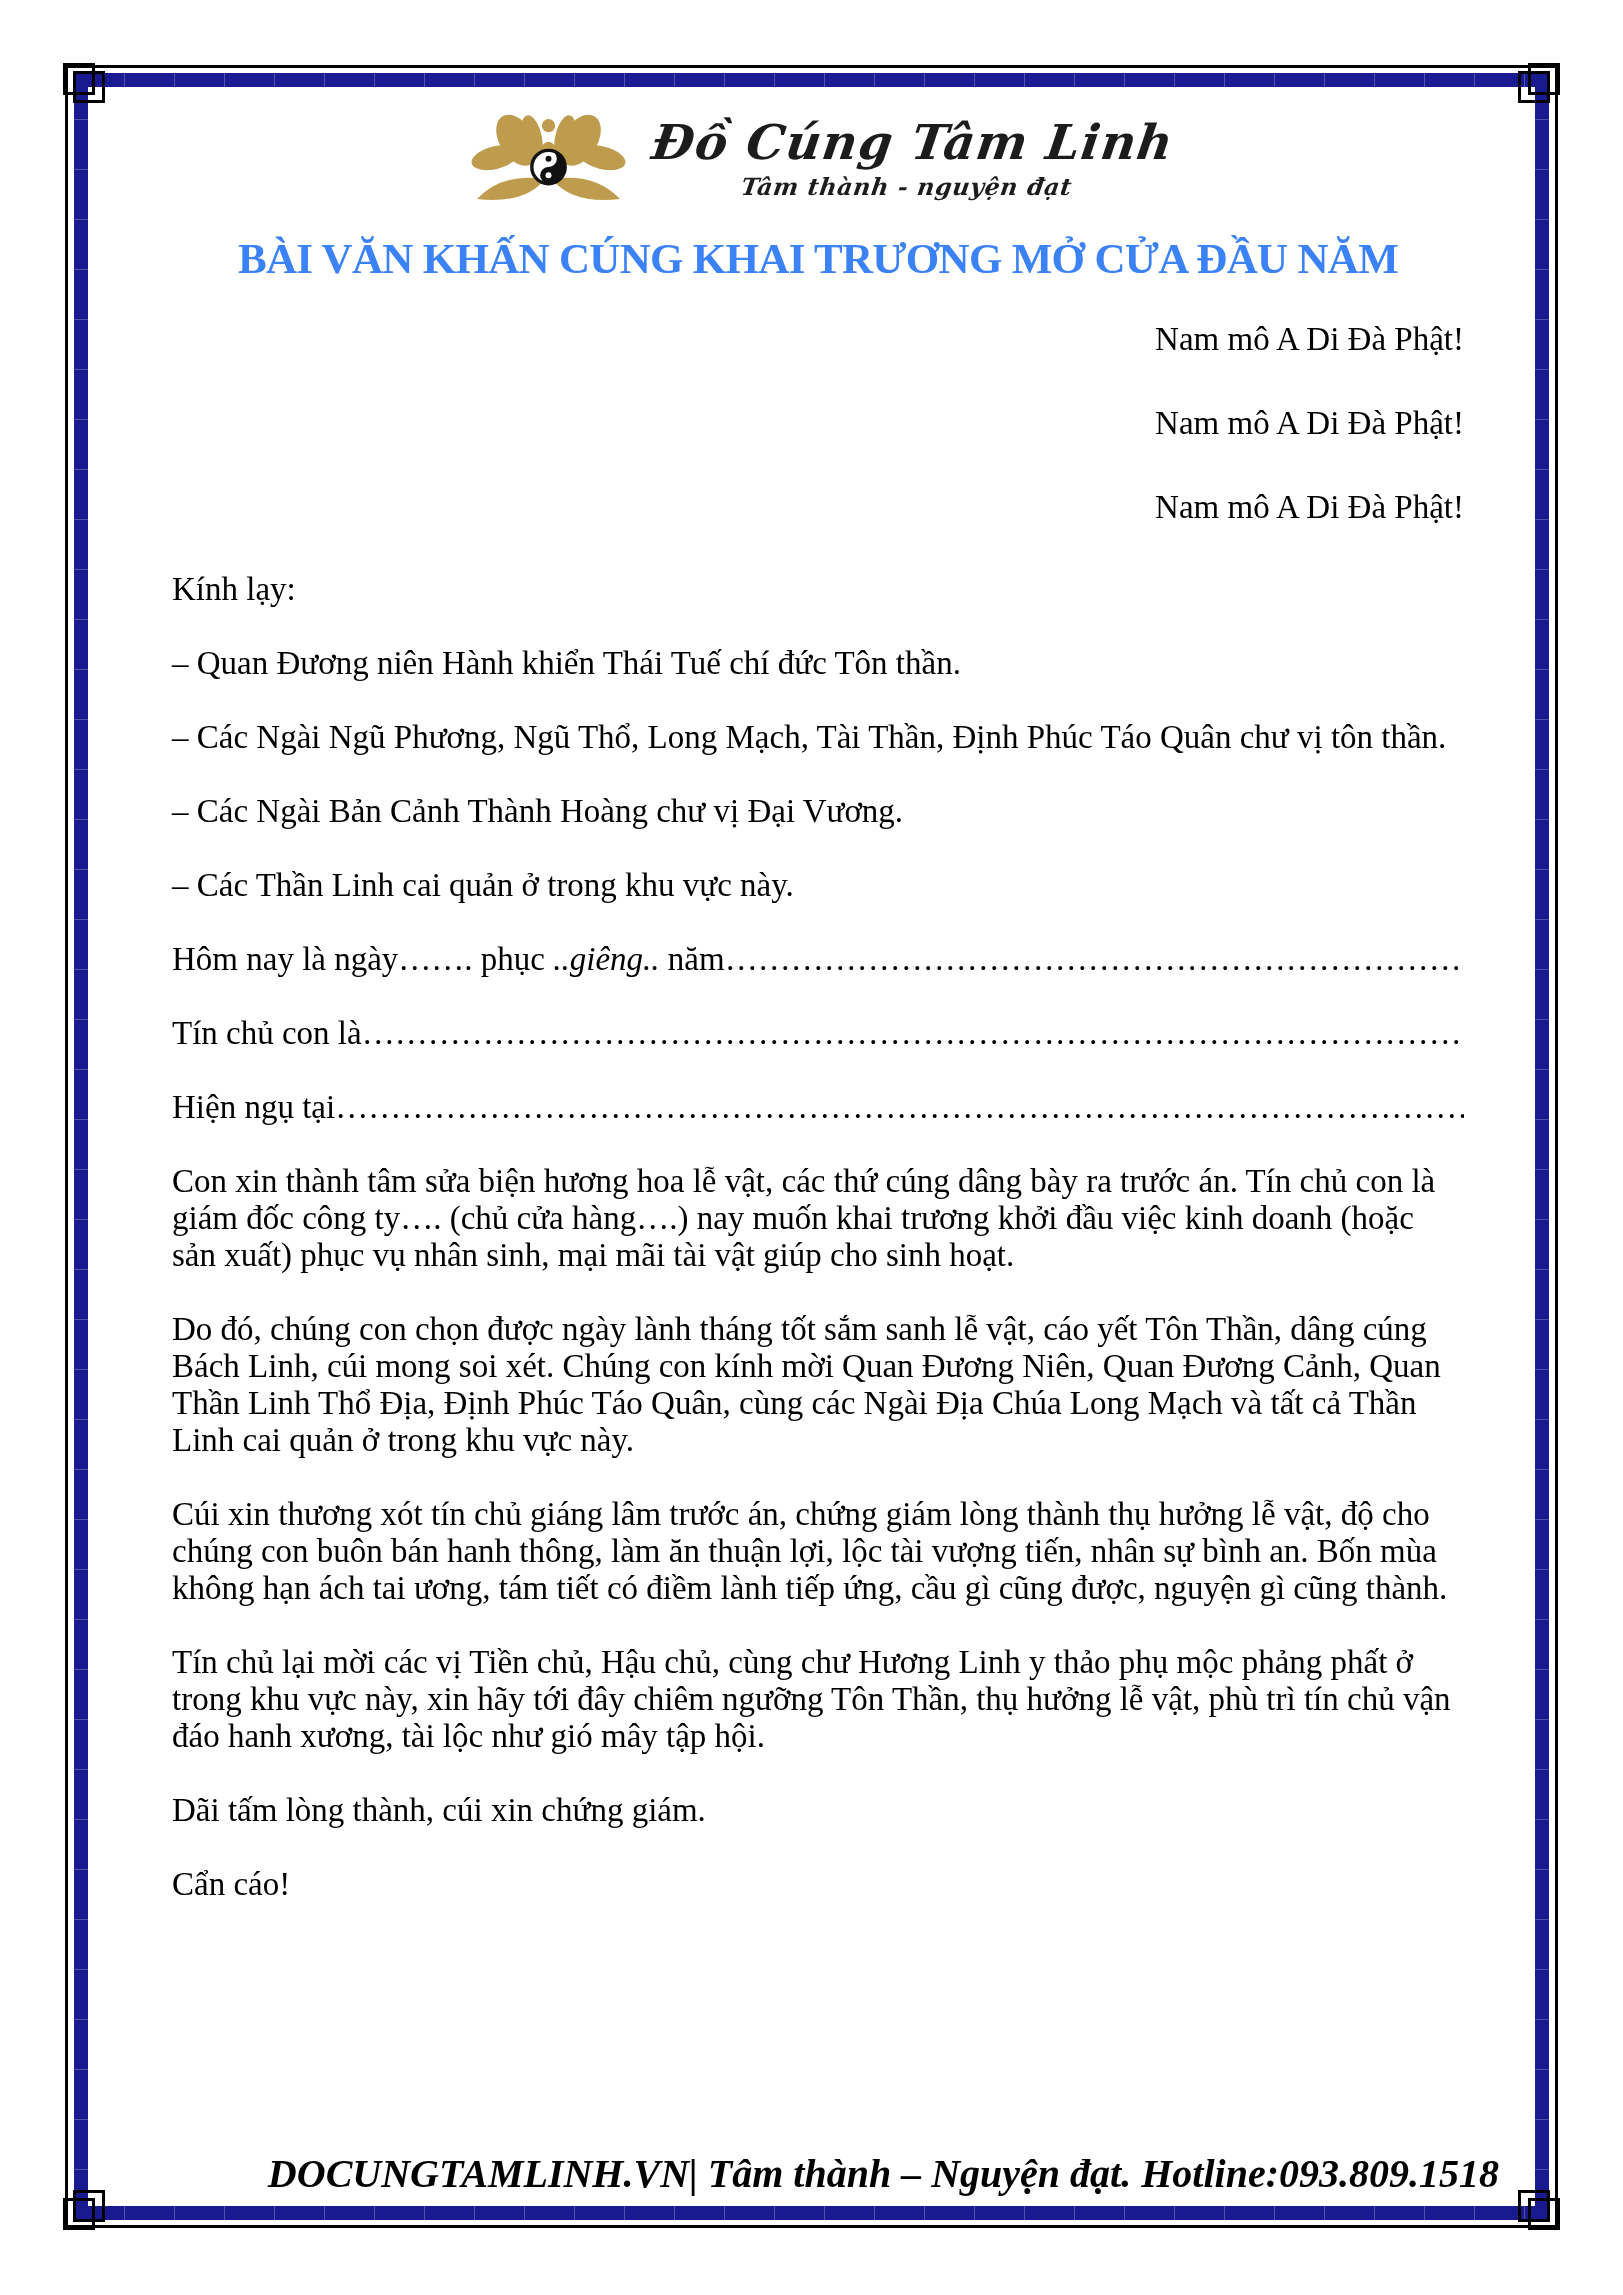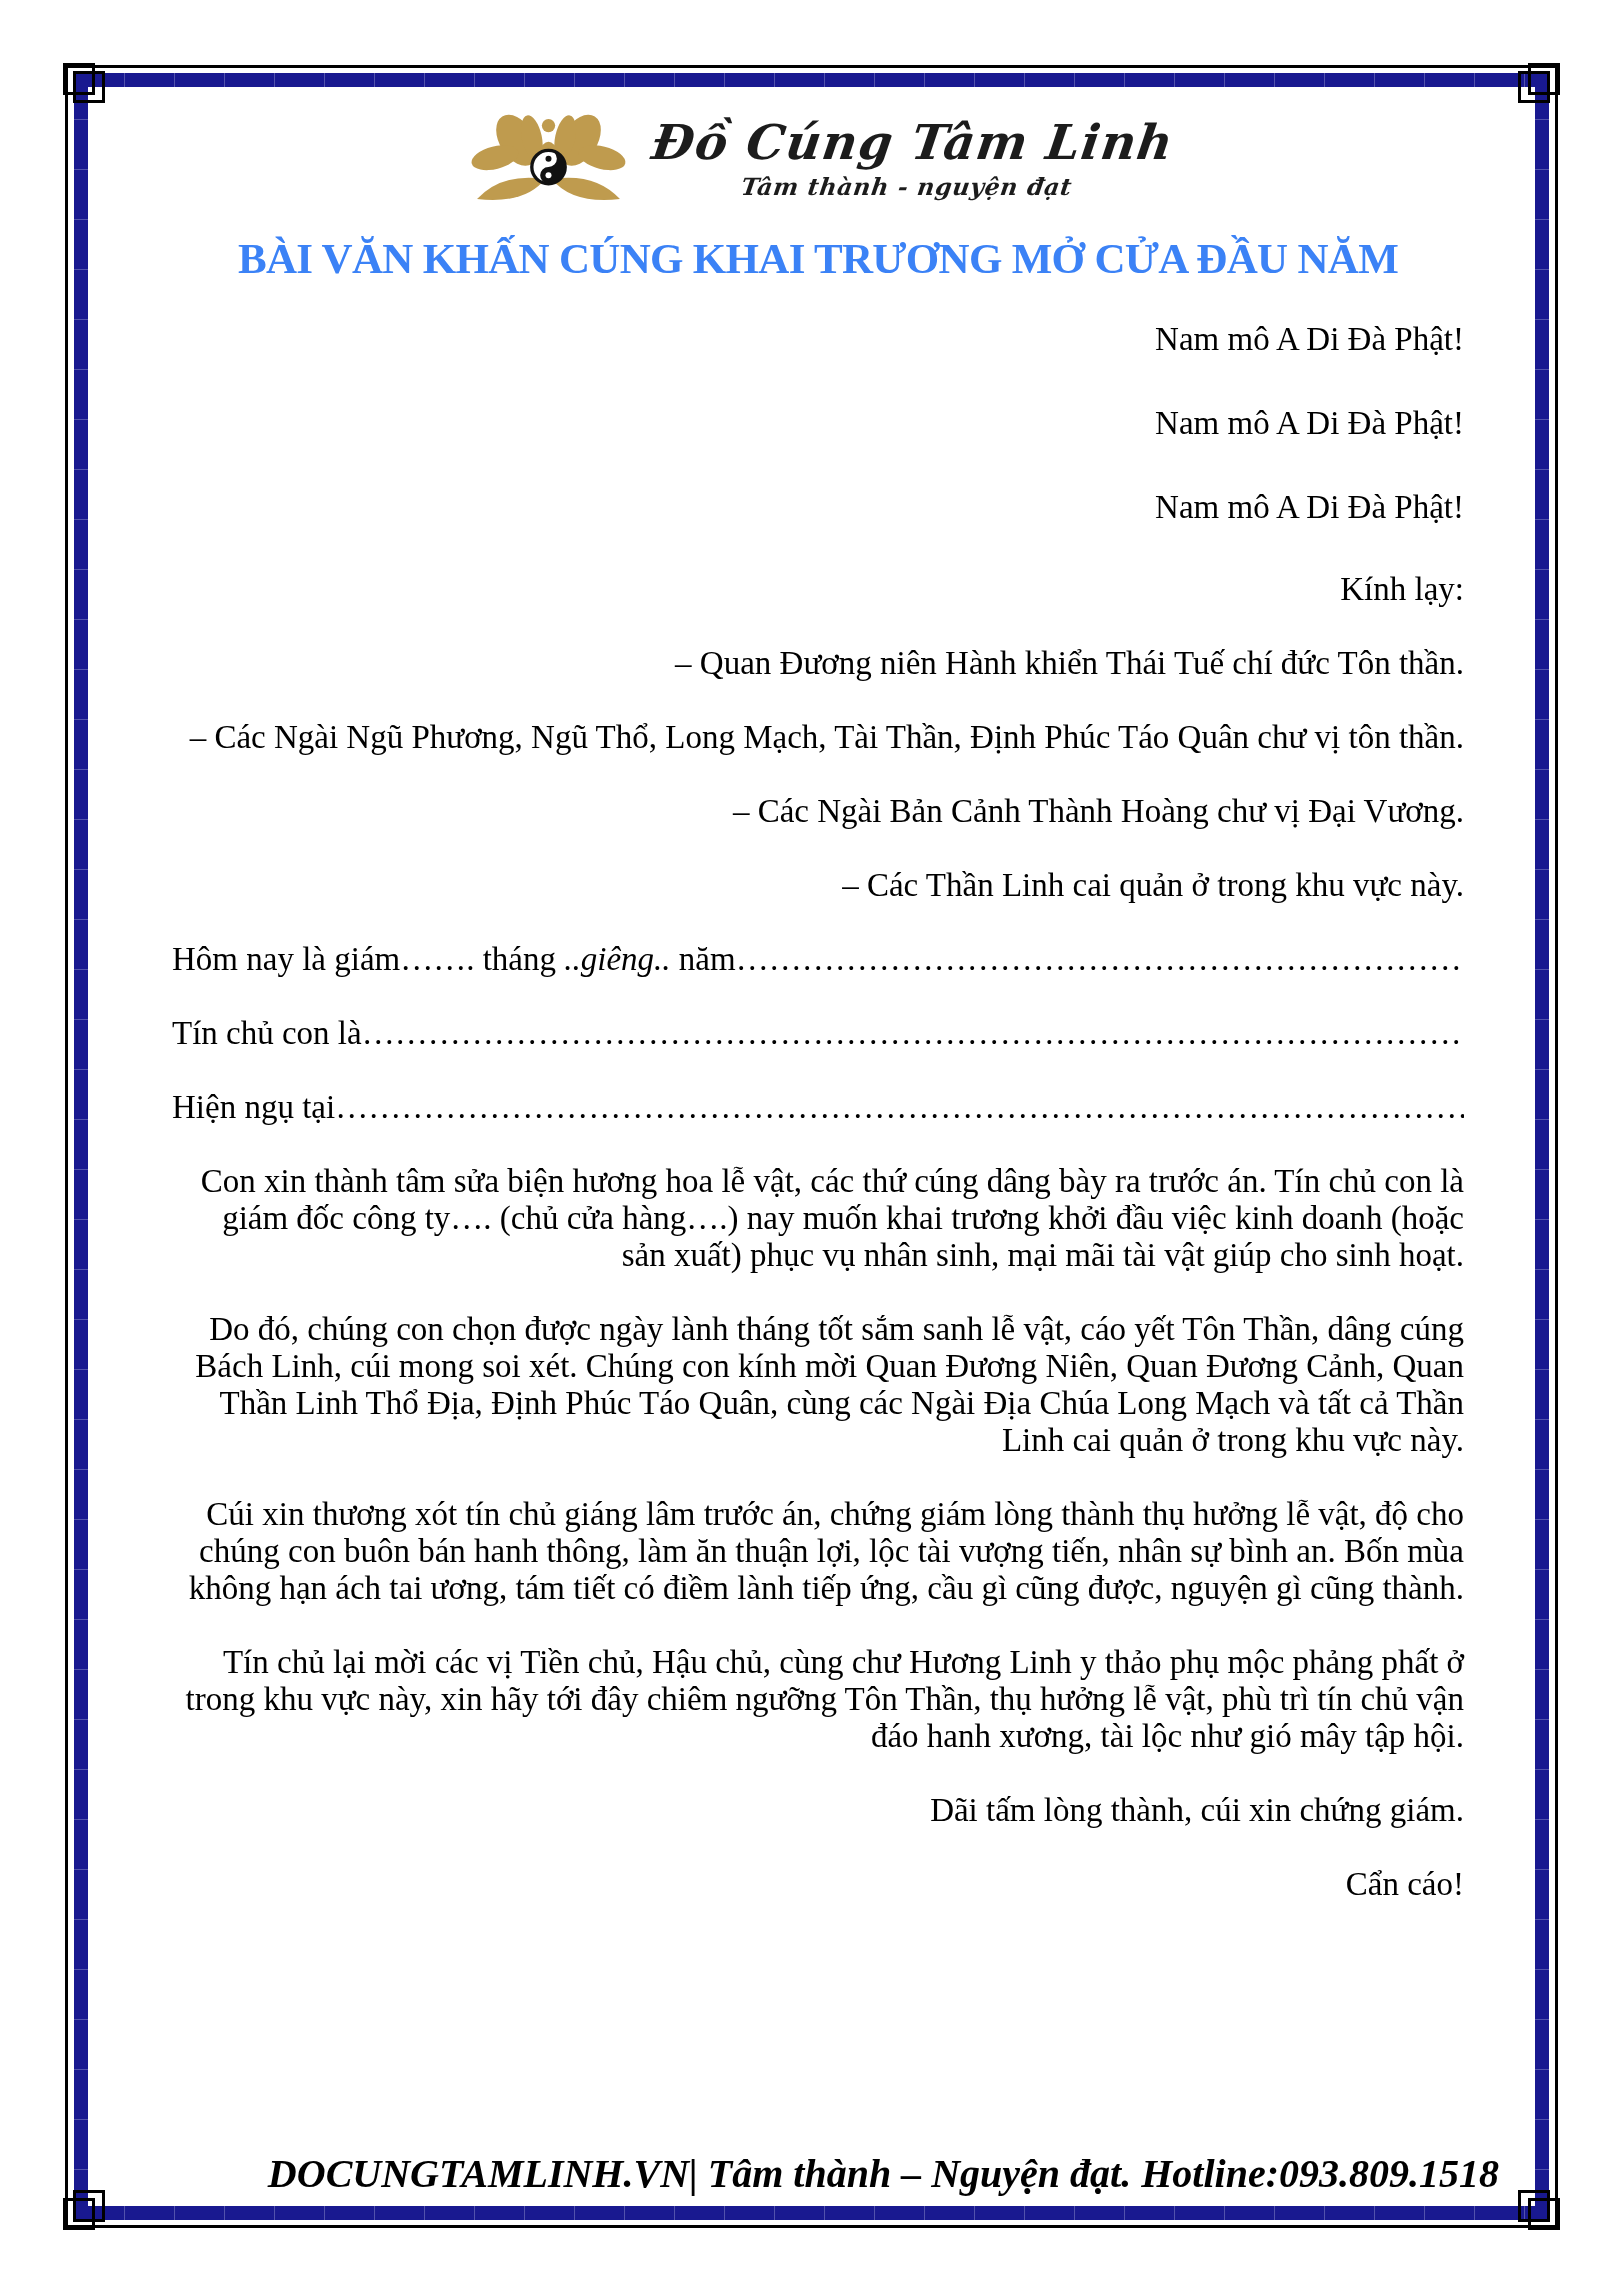--- a/index.html
+++ b/index.html
@@ -71,21 +71,21 @@
   .invocation{
     text-align:right;
     font-size:33px;
     line-height:41px;
     margin:0 0 43px 0;
   }
   .body-p{
     font-size:33px;
     line-height:37px;
     margin:0 0 37px 0;
-    text-align:right;
+    text-align:left;
   }
   .fill{
     white-space:nowrap;
     overflow:hidden;
   }
   .fill em{font-style:italic;}
   .footer-line{
     position:absolute;
     right:124px;
     bottom:98px;
@@ -149,21 +149,21 @@
     <p class="invocation">Nam mô A Di Đà Phật!</p>
     <p class="invocation">Nam mô A Di Đà Phật!</p>
     <p class="invocation">Nam mô A Di Đà Phật!</p>
 
     <p class="body-p">Kính lạy:</p>
     <p class="body-p">– Quan Đương niên Hành khiển Thái Tuế chí đức Tôn thần.</p>
     <p class="body-p">– Các Ngài Ngũ Phương, Ngũ Thổ, Long Mạch, Tài Thần, Định Phúc Táo Quân chư vị tôn thần.</p>
     <p class="body-p">– Các Ngài Bản Cảnh Thành Hoàng chư vị Đại Vương.</p>
     <p class="body-p">– Các Thần Linh cai quản ở trong khu vực này.</p>
 
-    <p class="body-p fill"><span>Hôm nay là giám……. tháng </span><em>..giêng..</em><span> năm……………………………………………………………………….</span></p>
+    <p class="body-p fill"><span>Hôm nay là ngày……. phục </span><em>..giêng..</em><span> năm……………………………………………………………………….</span></p>
     <p class="body-p fill">Tín chủ con là………………………………………………………………………………………………...</p>
     <p class="body-p fill">Hiện ngụ tại……………………………………………………………………………………………………..</p>
 
     <p class="body-p">Con xin thành tâm sửa biện hương hoa lễ vật, các thứ cúng dâng bày ra trước án. Tín chủ con là giám đốc công ty…. (chủ cửa hàng….) nay muốn khai trương khởi đầu việc kinh doanh (hoặc sản xuất) phục vụ nhân sinh, mại mãi tài vật giúp cho sinh hoạt.</p>
     <p class="body-p">Do đó, chúng con chọn được ngày lành tháng tốt sắm sanh lễ vật, cáo yết Tôn Thần, dâng cúng Bách Linh, cúi mong soi xét. Chúng con kính mời Quan Đương Niên, Quan Đương Cảnh, Quan Thần Linh Thổ Địa, Định Phúc Táo Quân, cùng các Ngài Địa Chúa Long Mạch và tất cả Thần Linh cai quản ở trong khu vực này.</p>
     <p class="body-p">Cúi xin thương xót tín chủ giáng lâm trước án, chứng giám lòng thành thụ hưởng lễ vật, độ cho chúng con buôn bán hanh thông, làm ăn thuận lợi, lộc tài vượng tiến, nhân sự bình an. Bốn mùa không hạn ách tai ương, tám tiết có điềm lành tiếp ứng, cầu gì cũng được, nguyện gì cũng thành.</p>
     <p class="body-p">Tín chủ lại mời các vị Tiền chủ, Hậu chủ, cùng chư Hương Linh y thảo phụ mộc phảng phất ở trong khu vực này, xin hãy tới đây chiêm ngưỡng Tôn Thần, thụ hưởng lễ vật, phù trì tín chủ vận đáo hanh xương, tài lộc như gió mây tập hội.</p>
     <p class="body-p">Dãi tấm lòng thành, cúi xin chứng giám.</p>
     <p class="body-p">Cẩn cáo!</p>
 

